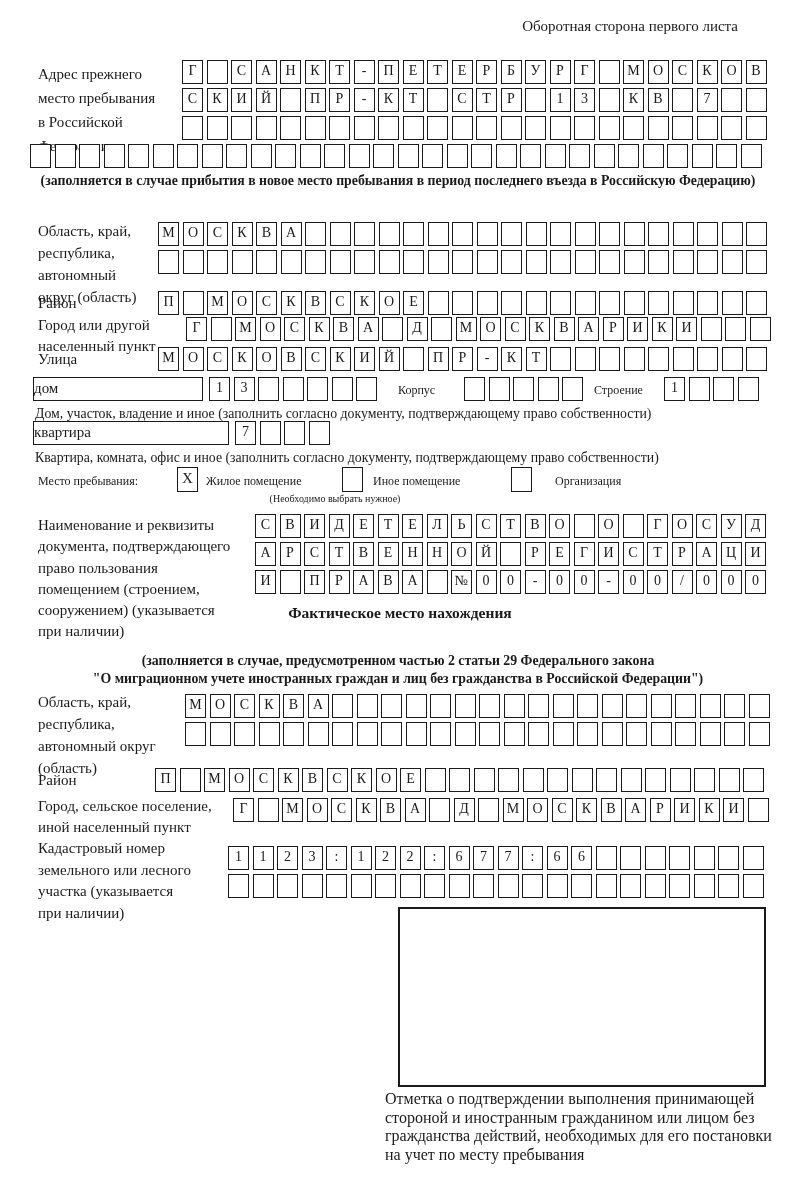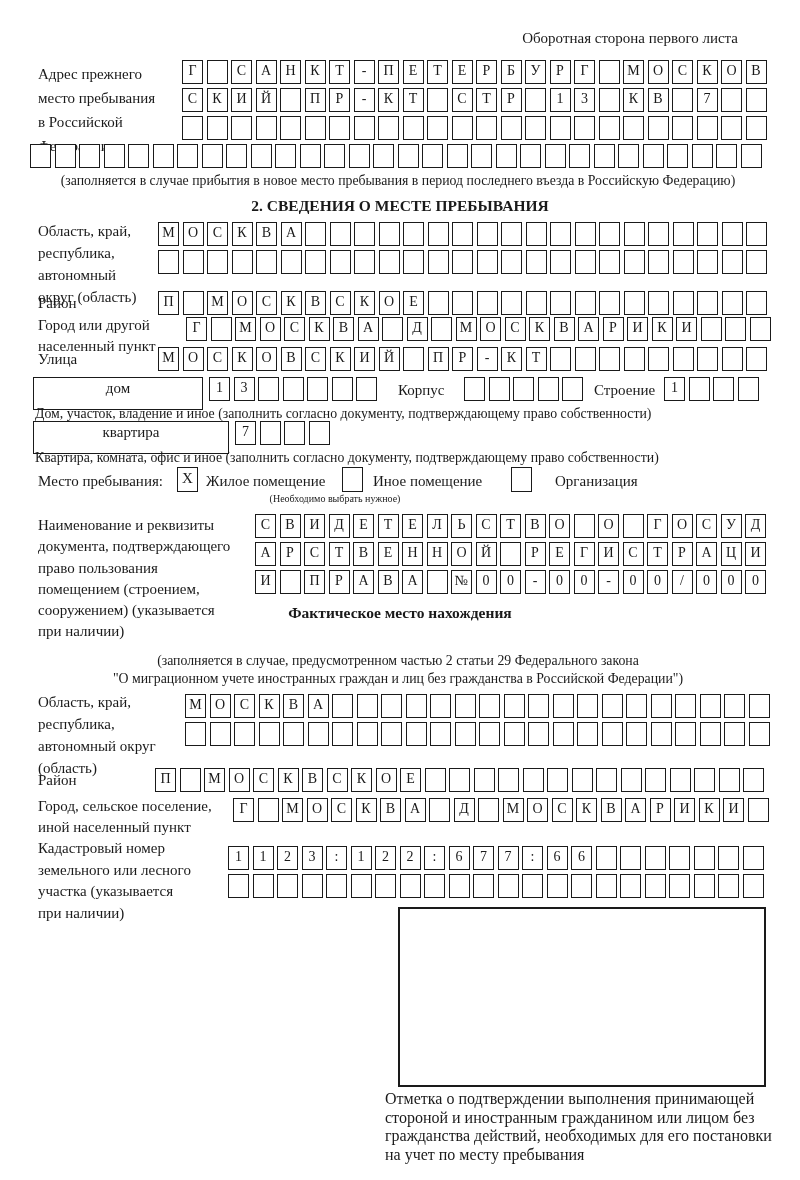--- a/index.html
+++ b/index.html
@@ -4,29 +4,29 @@
 <style>
   html,body{margin:0;padding:0;background:#fff;}
   .page{position:relative;width:800px;height:1180px;background:#fff;color:#1a1a1a;
         font-family:"Liberation Serif",serif;font-size:15px;overflow:hidden;}
   .lbl{position:absolute;white-space:pre-line;line-height:22px;}
   .lbl.tall{line-height:24px;}
   .lbl.doc{line-height:21.3px;}
   .cells{position:absolute;display:flex;gap:3.5px;}
   .cell{box-sizing:border-box;flex:0 0 21px;width:21px;height:24px;border:1.8px solid #1a1a1a;
         font:14px/20px "Liberation Serif",serif;text-align:center;background:#fff;}
-  .widebox{position:absolute;box-sizing:border-box;height:33px;border:1.8px solid #1a1a1a;
-        text-align:center;line-height:20px;background:#fff;}
+  .widebox{position:absolute;box-sizing:border-box;height:24px;border:1.8px solid #1a1a1a;
+        line-height:20px;background:#fff;}
   .cb{position:absolute;box-sizing:border-box;width:21px;height:25px;border:1.8px solid #1a1a1a;
         text-align:center;font:15px/21px "Liberation Serif",serif;background:#fff;}
   .caption{position:absolute;font-size:13.8px;line-height:18px;}
-  .centered{left:0;width:796px;text-align:center;}
+  .centered{left:0;width:796px;text-align:center;font-weight:bold;}
   .heading{position:absolute;left:0;width:800px;text-align:center;font-weight:bold;font-size:15.5px;}
-  .header-note{position:absolute;top:18px;right:62px;font-size:15px;margin-top:12px;}
-  .inline-lbl{position:absolute;font-size:15px;line-height:22px;}
+  .header-note{position:absolute;top:18px;right:62px;font-size:15px;}
+  .inline-lbl{position:absolute;font-size:12px;line-height:22px;}
   .bigbox{position:absolute;left:398px;top:907px;width:364px;height:176px;border:2px solid #1a1a1a;background:#fff;}
   .stamp-note{position:absolute;left:385px;top:1090px;width:390px;
         font-size:16px;line-height:18.5px;white-space:pre-line;}
   .note2{position:absolute;left:175px;top:493px;width:320px;text-align:center;font-size:10px;}
 </style>
 </head>
 <body>
 
 <div class="page">
 
@@ -141,21 +141,20 @@
       <div class="cell"></div>
       <div class="cell"></div>
       <div class="cell"></div>
       <div class="cell"></div>
       <div class="cell"></div>
       <div class="cell"></div>
       <div class="cell"></div>
     </div>
   <div class="caption centered" style="top:172px">(заполняется в случае прибытия в новое место пребывания в период последнего въезда в Российскую Федерацию)</div>
 
-  <div class="heading" style="top:197px">2. СВЕДЕНИЯ О МЕСТЕ ПРЕБЫВАНИЯ</div>
 
   <div class="lbl" style="left:38px;top:220px;width:140px">Область, край,
 республика,
 автономный
 округ (область)</div>
   <div class="cells" style="left:158px;top:222px">
       <div class="cell">М</div>
       <div class="cell">О</div>
       <div class="cell">С</div>
       <div class="cell">К</div>

